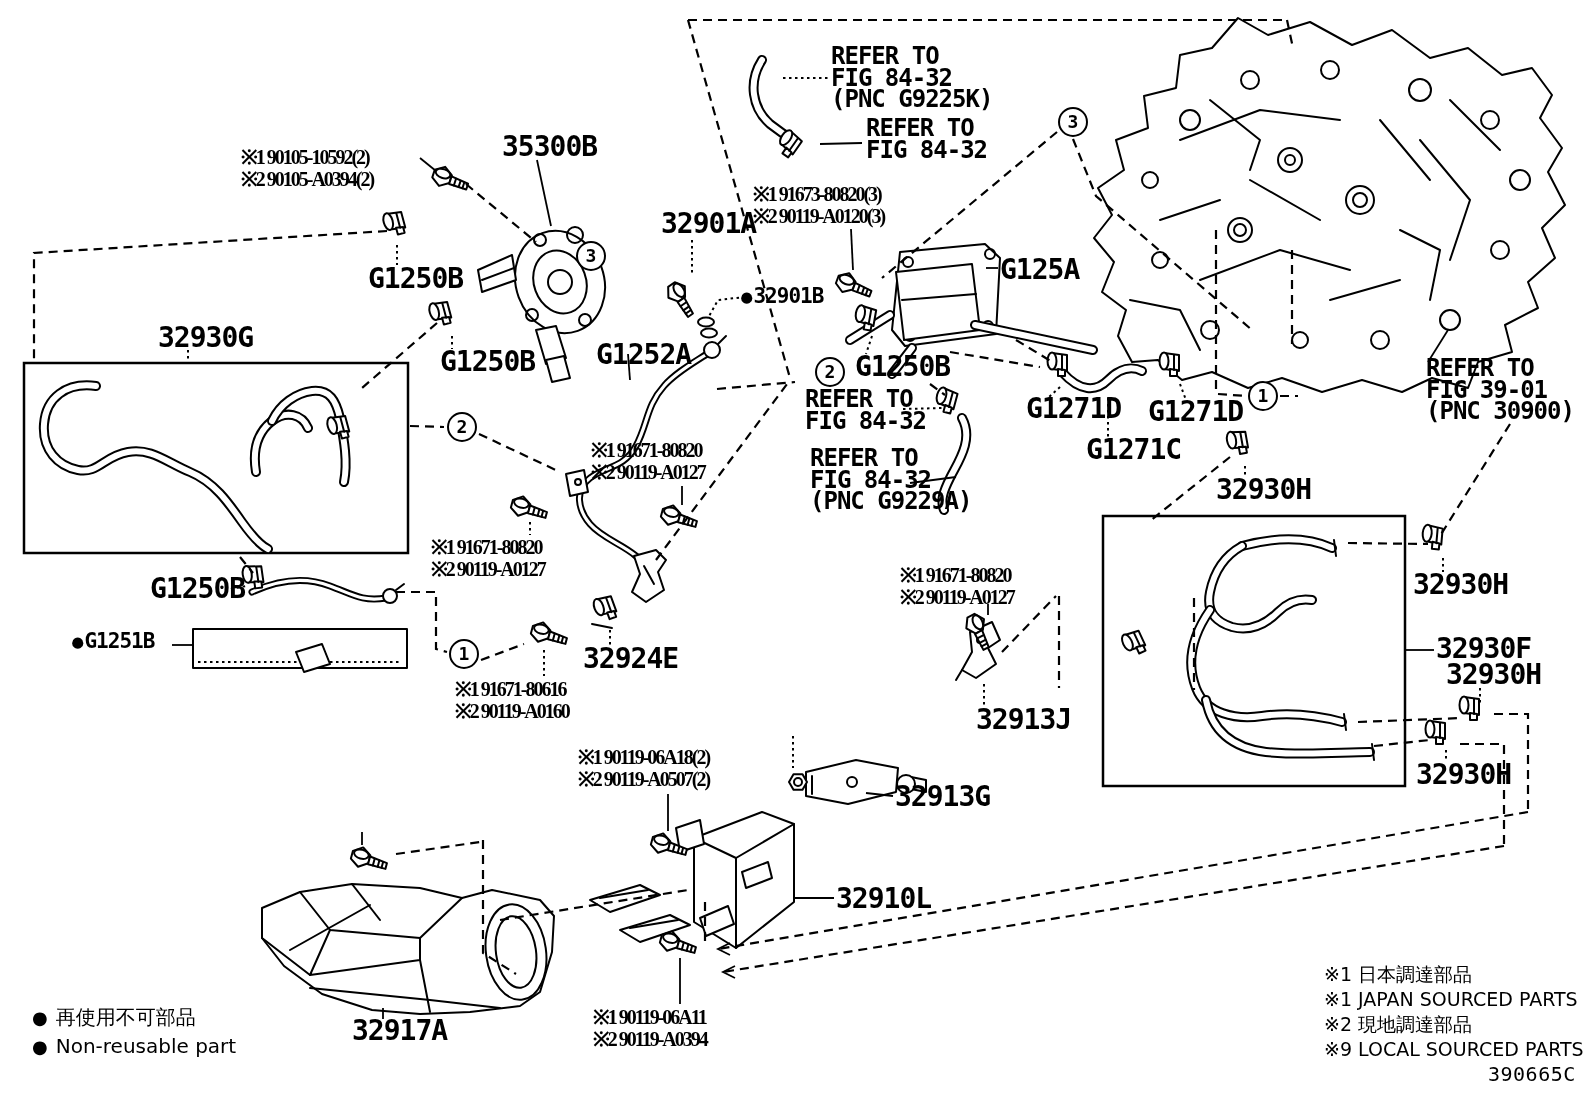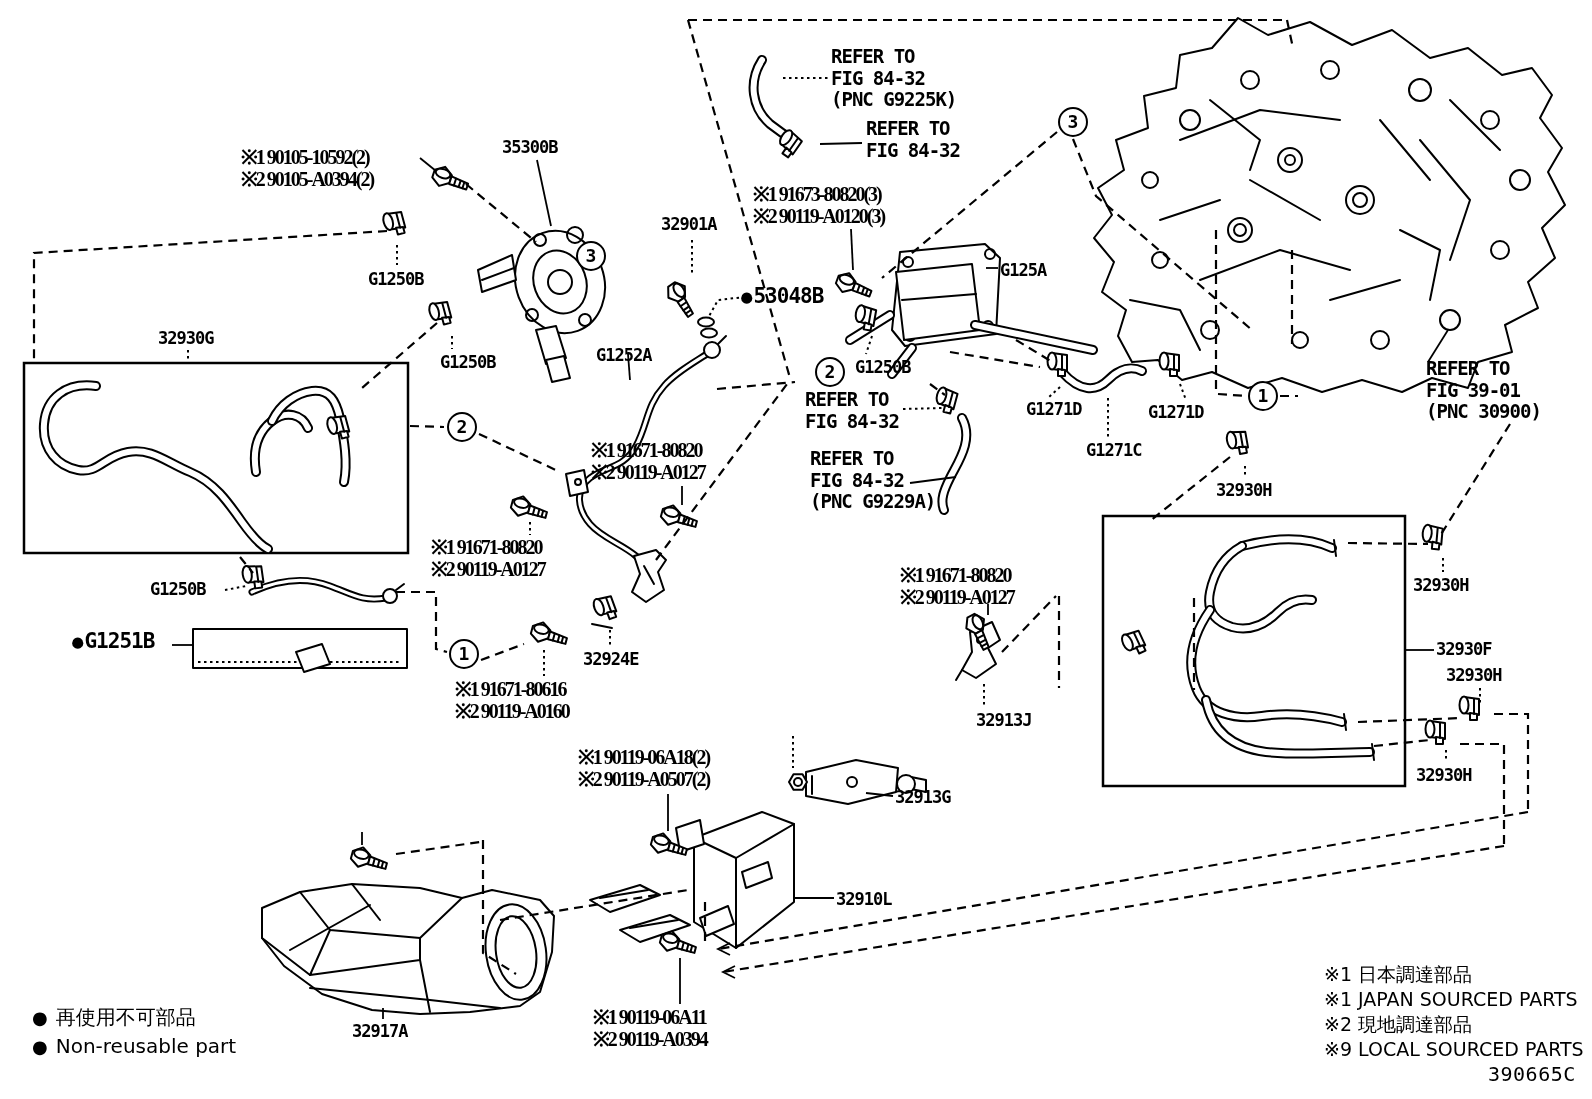--- a/index.html
+++ b/index.html
@@ -12,23 +12,23 @@
   .sf { stroke:var(--ink); fill:var(--paper); stroke-width:2; stroke-linejoin:round; }
   .ld { stroke:var(--ink); fill:none; stroke-width:1.8; }
   .dt { stroke:var(--ink); fill:none; stroke-width:2; stroke-dasharray:2.5 3.5; }
   .dsh{ stroke:var(--ink); fill:none; stroke-width:2.2; stroke-dasharray:9 6; }
   .box{ stroke:var(--ink); fill:none; stroke-width:2.5; }
   .hose  { stroke:var(--ink); fill:none; stroke-width:10; stroke-linecap:round; }
   .hosein{ stroke:var(--paper); fill:none; stroke-width:6; stroke-linecap:round; }
   .tube  { stroke:var(--ink); fill:none; stroke-width:7; stroke-linecap:round; }
   .tubein{ stroke:var(--paper); fill:none; stroke-width:3.2; stroke-linecap:round; }
   
-  .lbl  { position:absolute; font-weight:bold; font-size:17px; letter-spacing:-1px; white-space:nowrap; line-height:22px; }
+  .lbl  { position:absolute; font-weight:bold; font-size:28px; letter-spacing:-1px; white-space:nowrap; line-height:22px; }
   .note { position:absolute; font-weight:bold; font-size:20px; letter-spacing:-2px; white-space:nowrap; line-height:22px;font-family:Liberation Serif, serif; }
-  .ref  { position:absolute; font-weight:bold; font-size:19px; letter-spacing:-1px; white-space:nowrap; line-height:21.5px; }
+  .ref  { position:absolute; font-weight:bold; font-size:24px; letter-spacing:-1px; white-space:nowrap; line-height:21.5px; }
   .callout { position:absolute; width:30px; height:30px; border:2.5px solid var(--ink); border-radius:50%;
              box-sizing:border-box; text-align:center; line-height:25px; font-weight:bold; font-size:18px;
              background:var(--paper); }
   .bullet-row { position:absolute; display:flex; align-items:center; gap:2px; font-weight:bold; font-size:21px;
                 letter-spacing:-1px; white-space:nowrap; }
   .bullet-row .dot { font-size:19px; }
   .legend-row { position:absolute; display:flex; align-items:center; gap:8px;
                 font-family:"DejaVu Sans", sans-serif; font-size:20px; white-space:nowrap; }
   .legend-row .dot { font-size:18px; }
   .src-notes { position:absolute; font-family:"DejaVu Sans", sans-serif; font-size:19px; line-height:25px; white-space:nowrap;margin-left:28px; }
@@ -392,21 +392,21 @@
   </g>
 </svg>
 
   <div class="lbl" style="left:502px;top:136px">35300B</div>
   <div class="lbl" style="left:368px;top:268px">G1250B</div>
   <div class="lbl" style="left:158px;top:327px">32930G</div>
   <div class="lbl" style="left:440px;top:351px">G1250B</div>
   <div class="lbl" style="left:661px;top:213px">32901A</div>
   <div class="bullet-row" style="left:741px;top:284px">
     <span class="dot">●</span>
-    <span>53048B</span>
+    <span>32901B</span>
   </div>
   <div class="lbl" style="left:596px;top:344px">G1252A</div>
   <div class="lbl" style="left:1000px;top:259px">G125A</div>
   <div class="lbl" style="left:855px;top:356px">G1250B</div>
   <div class="lbl" style="left:1026px;top:398px">G1271D</div>
   <div class="lbl" style="left:1148px;top:401px">G1271D</div>
   <div class="lbl" style="left:1086px;top:439px">G1271C</div>
   <div class="lbl" style="left:1216px;top:479px">32930H</div>
   <div class="lbl" style="left:1413px;top:574px">32930H</div>
   <div class="lbl" style="left:1436px;top:638px">32930F</div>

